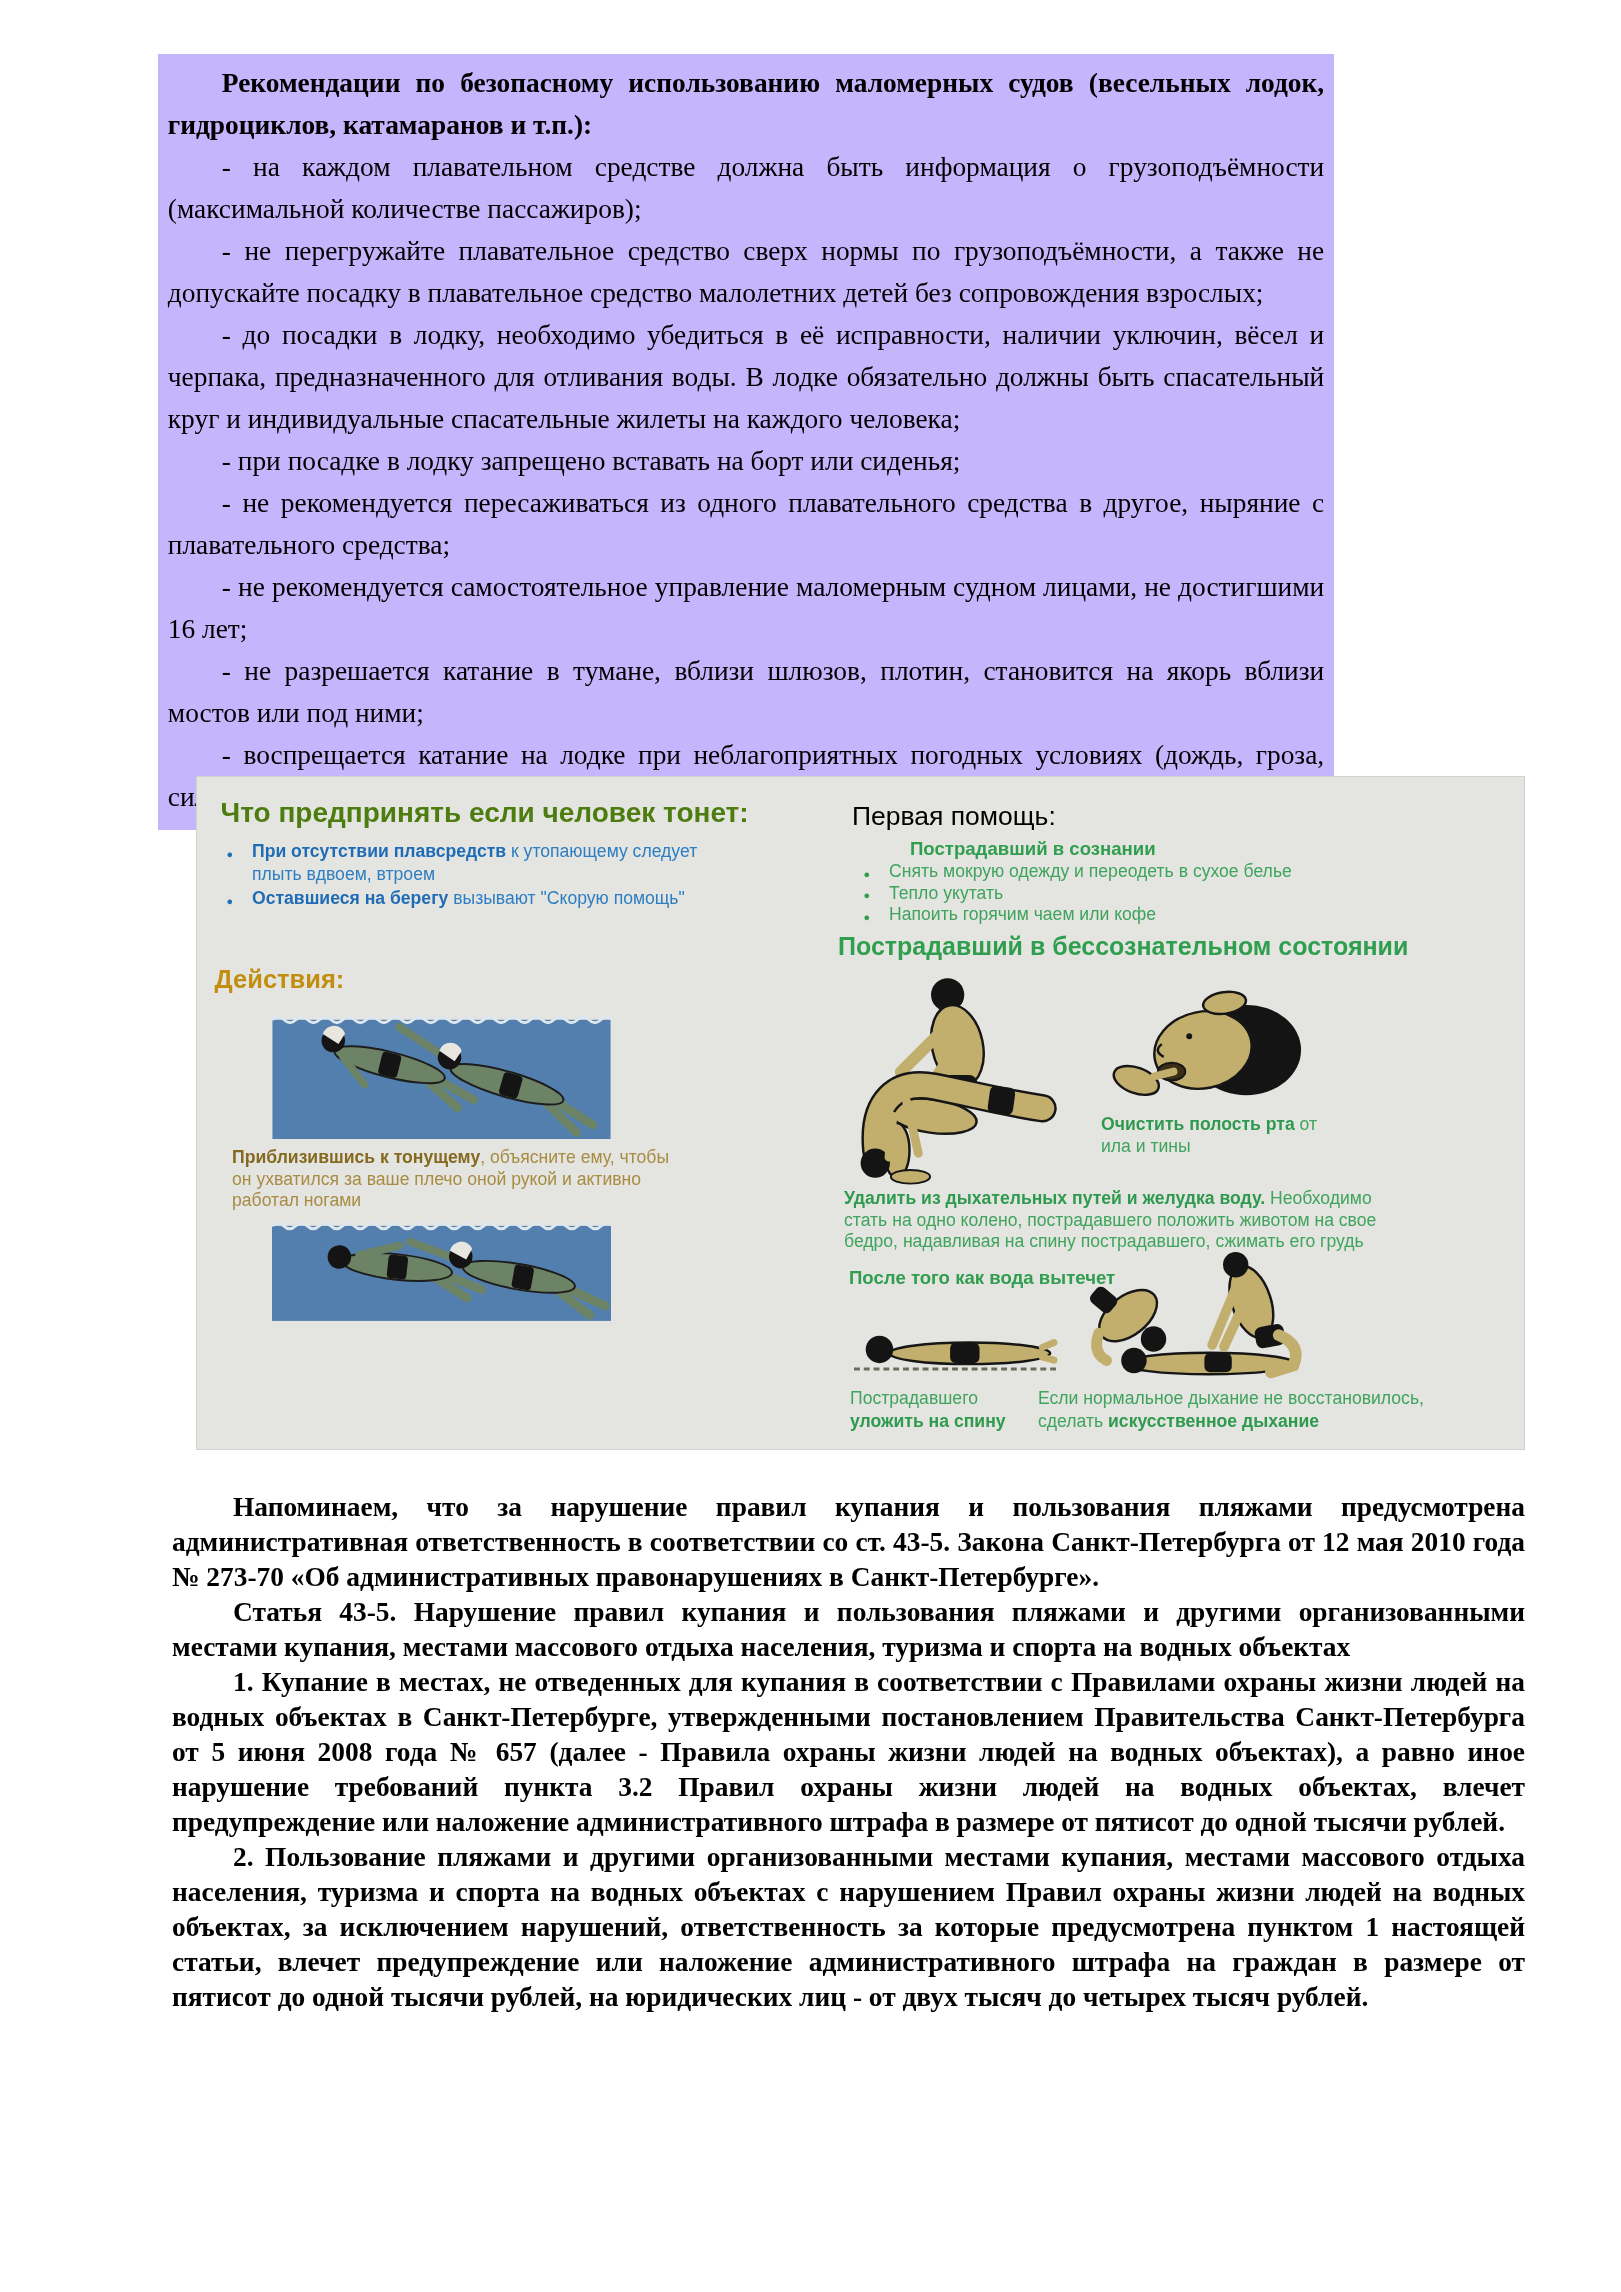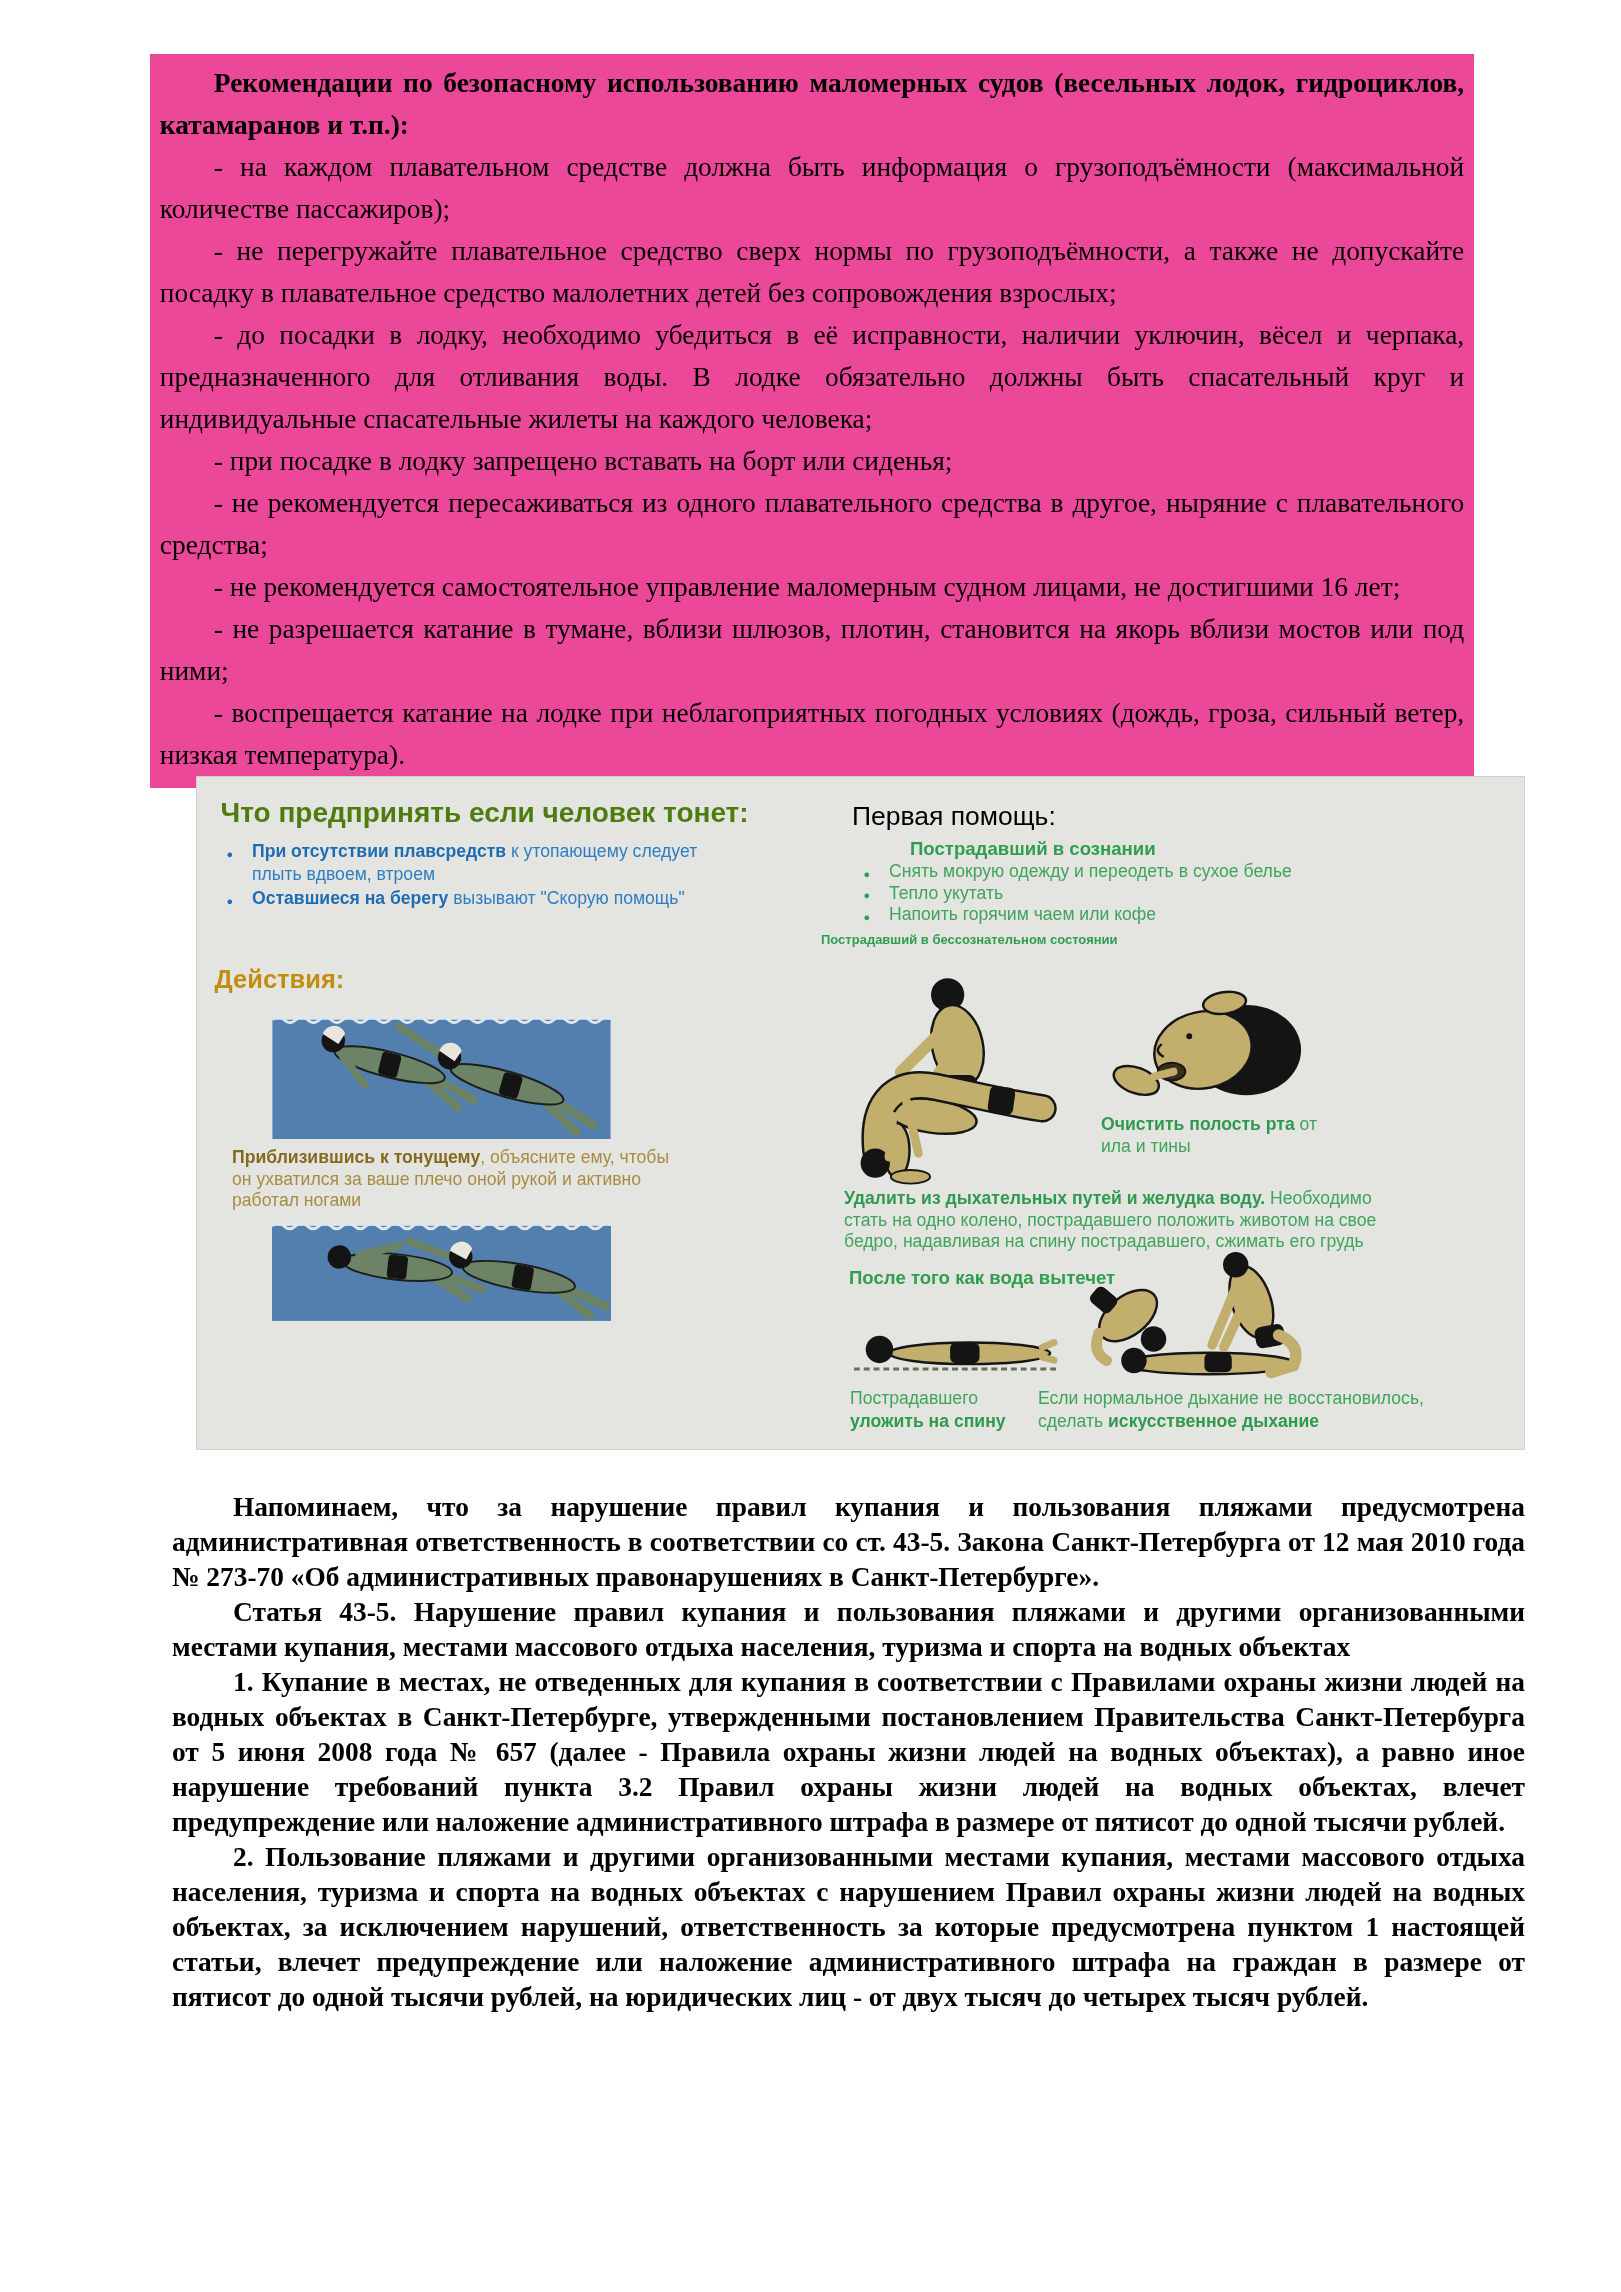--- a/index.html
+++ b/index.html
@@ -1,21 +1,21 @@
 <!DOCTYPE html>
 <html><head>
 <meta charset="utf-8">
 <style>
   html,body { margin:0; padding:0; background:#ffffff; }
   .page { position:relative; width:1621px; height:2293px; background:#ffffff;
           font-family:"Liberation Serif", serif; overflow:hidden; }
 
   
-  .rec-box { position:absolute; left:150px; top:54px; width:1324px;
-             background:#ec4899; padding:7.8px 9.8px 11.8px 9.8px; box-sizing:border-box;
+  .rec-box { position:absolute; left:158px; top:54px; width:1176px;
+             background:#c4b5fd; padding:7.8px 9.8px 11.8px 9.8px; box-sizing:border-box;
              color:#000; font-size:27.4px; line-height:42px; text-align:justify; }
   .rec-box p { margin:0; text-indent:54px; }
   .rec-title { font-weight:bold; }
 
   
   .info { position:absolute; left:196px; top:776px; width:1329px; height:674px;
           background:#e4e4e1; border:1px solid #d2d2cd; box-sizing:border-box;
           font-family:"Liberation Sans", sans-serif; }
   .abs { position:absolute; }
   .info-title-left  { left:23.5px;  top:19.6px; font-size:28px; font-weight:bold; color:#4d7c0f; }
@@ -29,21 +29,21 @@
 
   .actions-label { left:17.6px; top:188px; font-size:25.5px; font-weight:bold; color:#c28e10; }
 
   .gold-caption { font-size:17.6px; line-height:21.6px; color:#a78c42; }
   .gold-caption b { color:#84691f; }
   .caption1 { left:35px; top:370px; width:441px; }
   .caption2 { left:27.4px; top:559px; width:490px; }
 
   .green-label { font-size:18.6px; font-weight:bold; color:#2f9e4e; }
   .conscious   { left:713px; top:61px; }
-  .unconscious { left:624px; top:155px; font-size:13px; }
+  .unconscious { left:641px; top:155px; font-size:25px; }
   .after-water { left:652px; top:490px; }
 
   .right-bullets { left:692px; top:84px; width:451px; margin:0; padding:0;
                    list-style:none; font-size:17.6px; line-height:21.6px; color:#3fa45c; }
   .right-bullets li { position:relative; }
   .right-bullets li::before { content:"●"; position:absolute; left:-25.5px; top:2.9px; font-size:10.8px; color:#2f9e4e; }
 
   .green-caption { font-size:17.6px; line-height:21.6px; color:#3fa45c; }
   .green-caption b { color:#2e9a4d; }
   .clear-mouth  { left:904px; top:337px; width:245px; }

